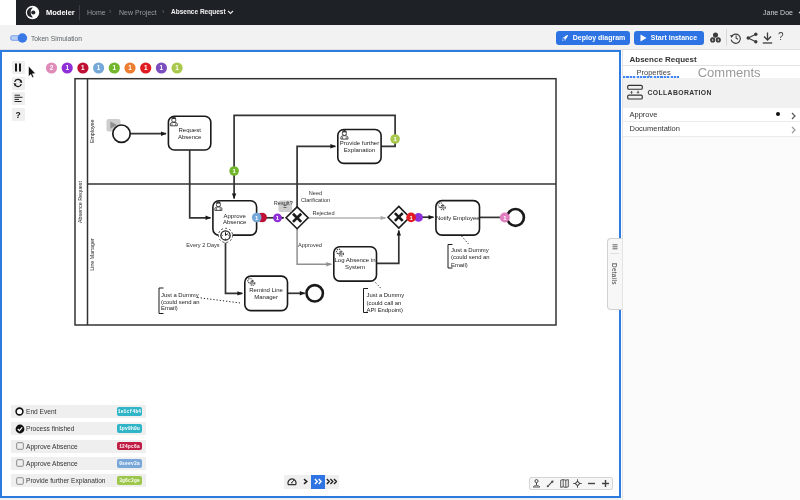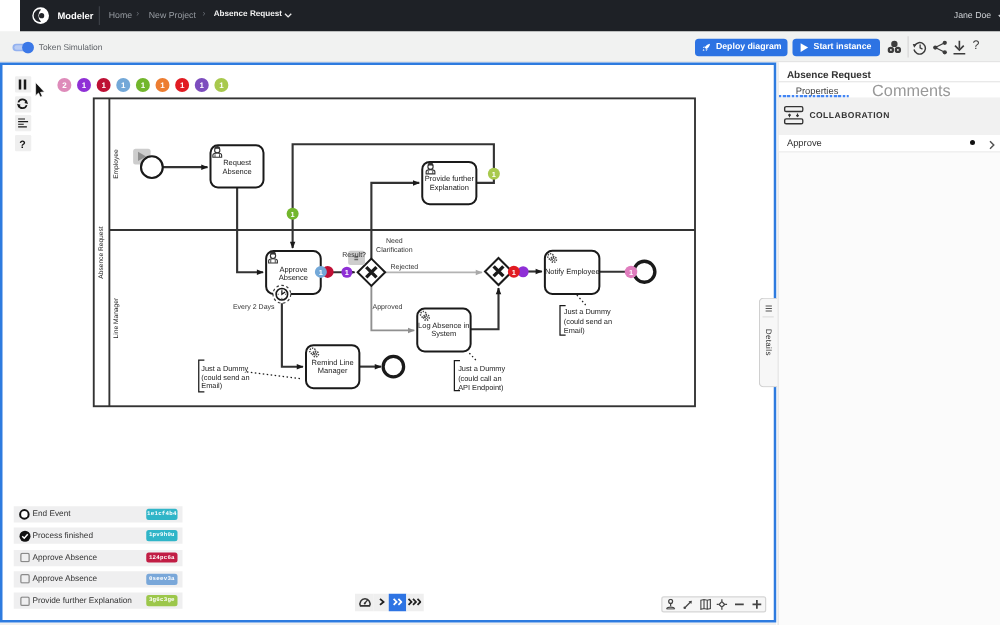--- a/index.html
+++ b/index.html
@@ -433,13 +433,19 @@
     </svg>
     <span class="abs" style="left:24.5px;top:10.5px;font-size:6.8px;font-weight:bold;letter-spacing:0.4px;color:#333;">COLLABORATION</span>
   </div>
   <div class="srow" style="top:58px;height:14.5px;">
     <span style="margin-left:7px;">Approve</span>
     <span style="position:absolute;right:21px;top:4.5px;width:4px;height:4px;border-radius:50%;background:#111;"></span>
     <svg style="position:absolute;right:5px;top:4px" width="5" height="8" viewBox="0 0 5 8">
         <path d="M1,1 L4,4 L1,7" stroke="#555" stroke-width="1.2" fill="none"></path>
       </svg>
   </div>
+  <div class="srow" style="top:72.5px;height:14.5px;">
+    <span style="margin-left:7px;">Documentation</span>
+    <svg style="position:absolute;right:5px;top:4px" width="5" height="8" viewBox="0 0 5 8">
+        <path d="M1,1 L4,4 L1,7" stroke="#999" stroke-width="1.2" fill="none"></path>
+      </svg>
+  </div>
 </div>
 
 </body></html>

